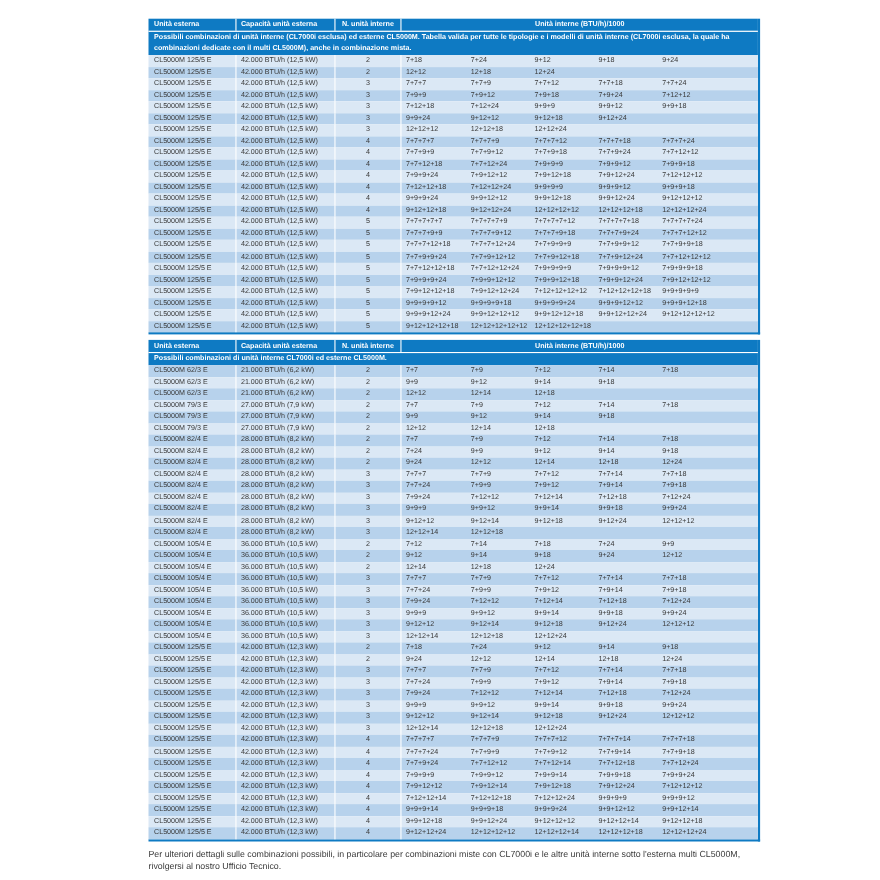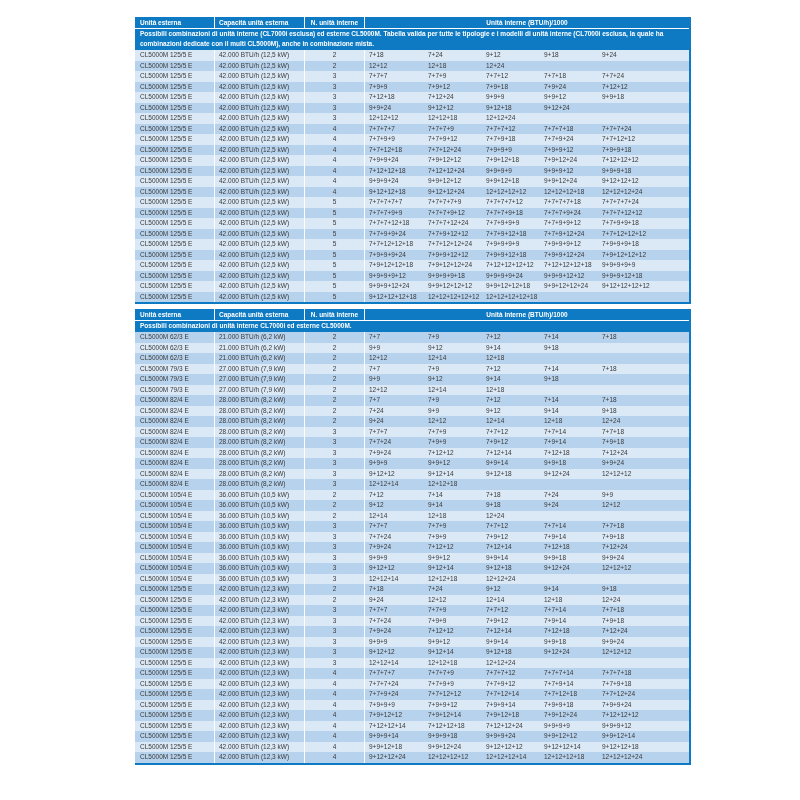--- a/index.html
+++ b/index.html
@@ -819,14 +819,15 @@
             <span>9+12+12+24</span>
             <span>12+12+12+12</span>
             <span>12+12+12+14</span>
             <span>12+12+12+18</span>
             <span>12+12+12+24</span>
           </div>
         </div>
       </div>
   </section>
 
+  <p class="footer-note">Per ulteriori dettagli sulle combinazioni possibili, in particolare per combinazioni miste con CL7000i e le altre unità interne sotto l'esterna multi CL5000M, rivolgersi al nostro Ufficio Tecnico.</p>
 
 </div>
 
 </body></html>

